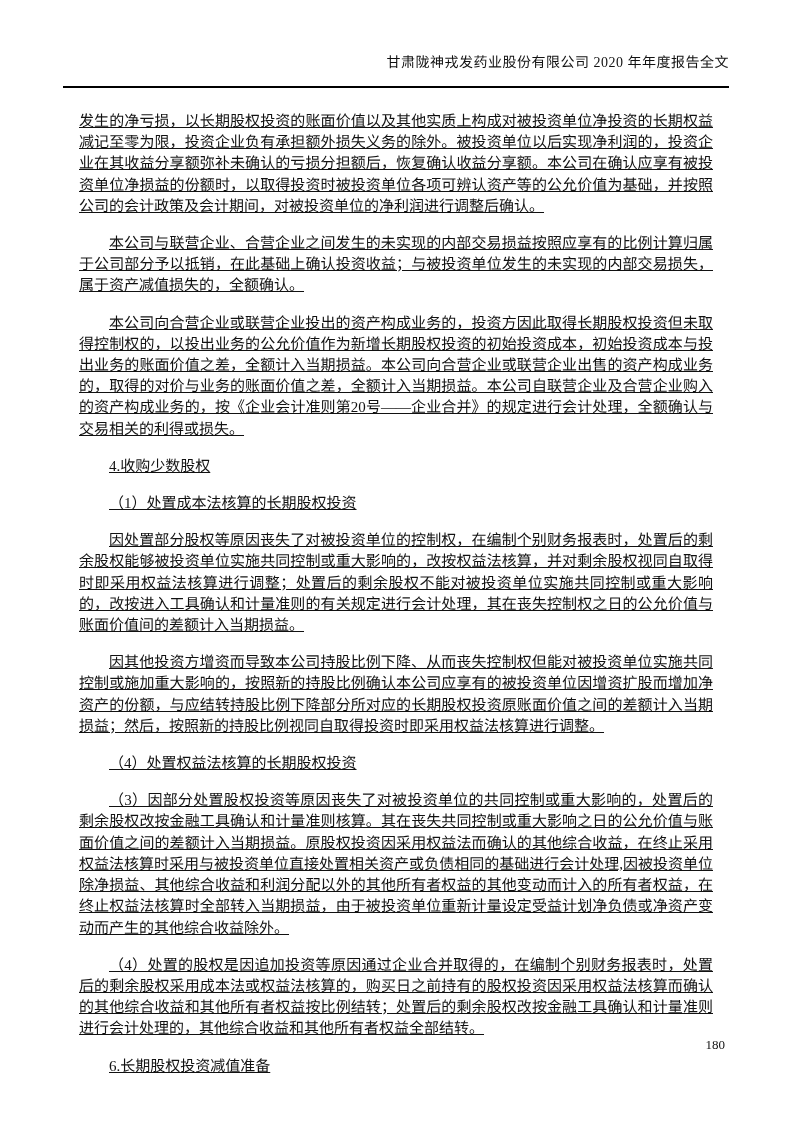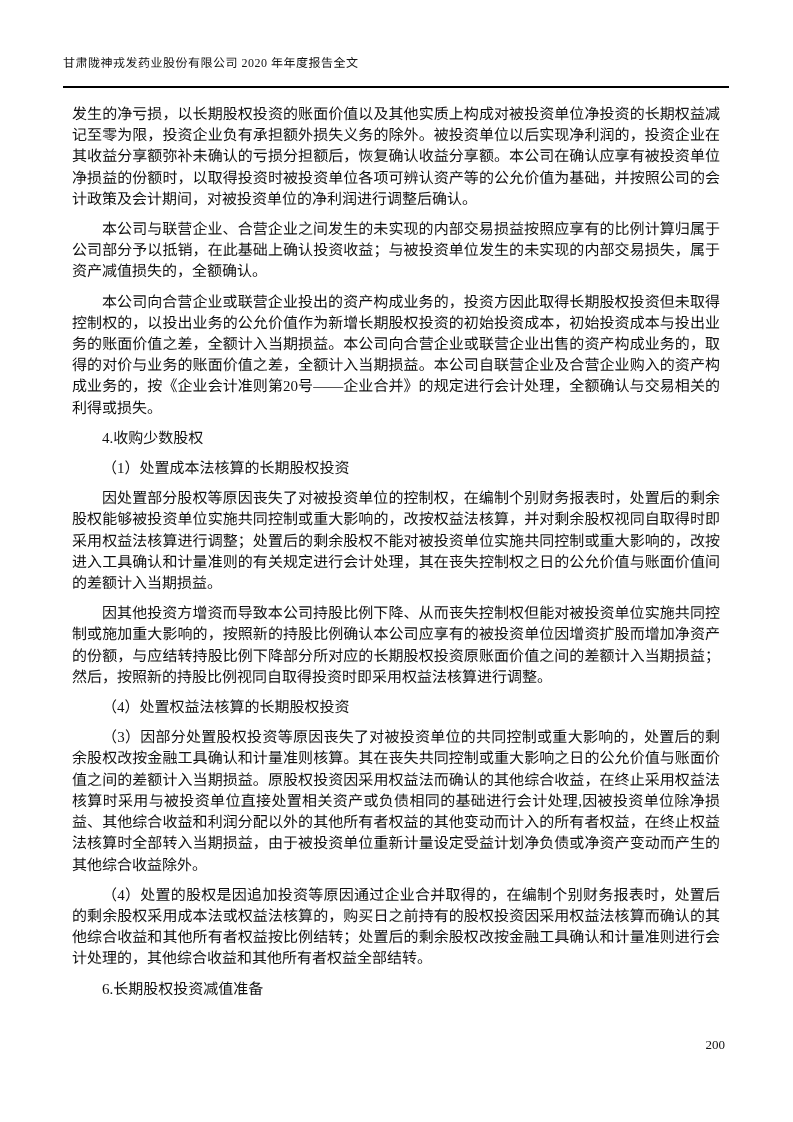--- a/index.html
+++ b/index.html
@@ -14,22 +14,22 @@
     background: #ffffff;
     color: #111111;
     font-family: "Liberation Serif", "DejaVu Serif", serif;
     overflow: hidden;
   }
   .page-header {
     position: absolute;
     top: 53px;
     left: 63px;
     width: 666px;
-    text-align: left;
-    font-size: 12px;
+    text-align: right;
+    font-size: 14px;
     line-height: 20px;
     color: #111111;
     letter-spacing: 0.5px;
     white-space: nowrap;
   }
   .header-rule {
     position: absolute;
     top: 86px;
     left: 63px;
     width: 666px;
@@ -41,23 +41,24 @@
     top: 95px;
     left: 63px;
     width: 666px;
     font-size: 15px;
     line-height: 21.2px;
     text-align: justify;
     text-justify: inter-ideograph;
     color: #111111;
   }
   .para {
-    margin: 9px;
+    margin: 16px;
     padding: 0;
     text-indent: 2em;
+    text-decoration: underline;
   }
   .para.continuation {
     text-indent: 0;
   }
   .para.heading {
     text-indent: 2em;
   }
   .page-number {
     position: absolute;
     top: 1036px;
@@ -81,14 +82,14 @@
       <p class="para body">本公司向合营企业或联营企业投出的资产构成业务的，投资方因此取得长期股权投资但未取得控制权的，以投出业务的公允价值作为新增长期股权投资的初始投资成本，初始投资成本与投出业务的账面价值之差，全额计入当期损益。本公司向合营企业或联营企业出售的资产构成业务的，取得的对价与业务的账面价值之差，全额计入当期损益。本公司自联营企业及合营企业购入的资产构成业务的，按《企业会计准则第20号——企业合并》的规定进行会计处理，全额确认与交易相关的利得或损失。</p>
       <p class="para heading">4.收购少数股权</p>
       <p class="para heading">（1）处置成本法核算的长期股权投资</p>
       <p class="para body">因处置部分股权等原因丧失了对被投资单位的控制权，在编制个别财务报表时，处置后的剩余股权能够被投资单位实施共同控制或重大影响的，改按权益法核算，并对剩余股权视同自取得时即采用权益法核算进行调整；处置后的剩余股权不能对被投资单位实施共同控制或重大影响的，改按进入工具确认和计量准则的有关规定进行会计处理，其在丧失控制权之日的公允价值与账面价值间的差额计入当期损益。</p>
       <p class="para body">因其他投资方增资而导致本公司持股比例下降、从而丧失控制权但能对被投资单位实施共同控制或施加重大影响的，按照新的持股比例确认本公司应享有的被投资单位因增资扩股而增加净资产的份额，与应结转持股比例下降部分所对应的长期股权投资原账面价值之间的差额计入当期损益；然后，按照新的持股比例视同自取得投资时即采用权益法核算进行调整。</p>
       <p class="para heading">（4）处置权益法核算的长期股权投资</p>
       <p class="para body">（3）因部分处置股权投资等原因丧失了对被投资单位的共同控制或重大影响的，处置后的剩余股权改按金融工具确认和计量准则核算。其在丧失共同控制或重大影响之日的公允价值与账面价值之间的差额计入当期损益。原股权投资因采用权益法而确认的其他综合收益，在终止采用权益法核算时采用与被投资单位直接处置相关资产或负债相同的基础进行会计处理,因被投资单位除净损益、其他综合收益和利润分配以外的其他所有者权益的其他变动而计入的所有者权益，在终止权益法核算时全部转入当期损益，由于被投资单位重新计量设定受益计划净负债或净资产变动而产生的其他综合收益除外。</p>
       <p class="para body">（4）处置的股权是因追加投资等原因通过企业合并取得的，在编制个别财务报表时，处置后的剩余股权采用成本法或权益法核算的，购买日之前持有的股权投资因采用权益法核算而确认的其他综合收益和其他所有者权益按比例结转；处置后的剩余股权改按金融工具确认和计量准则进行会计处理的，其他综合收益和其他所有者权益全部结转。</p>
       <p class="para heading">6.长期股权投资减值准备</p>
     </div>
-  <div class="page-number">200</div>
+  <div class="page-number">180</div>
 </div>
 
 </body></html>

